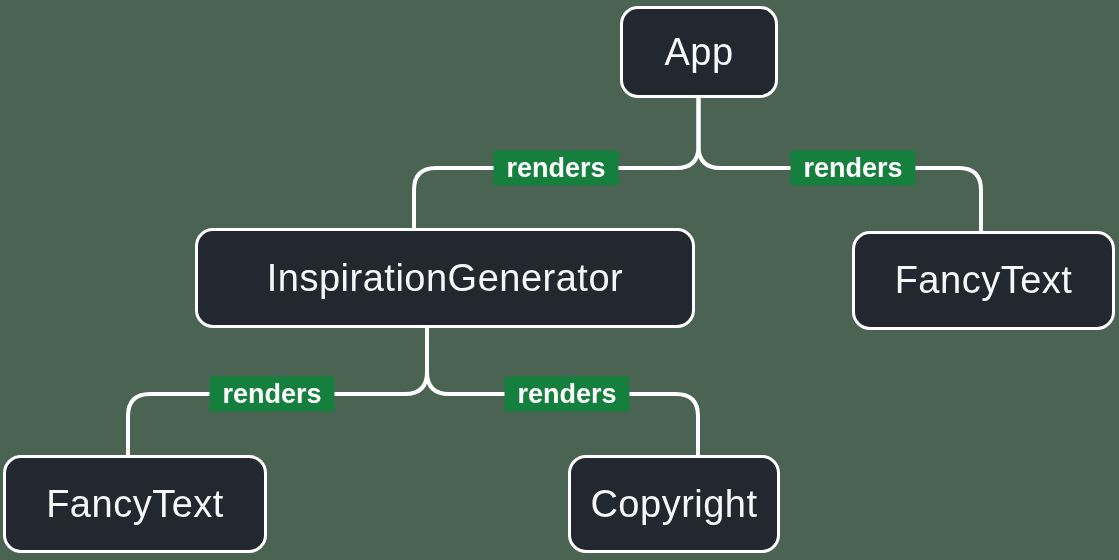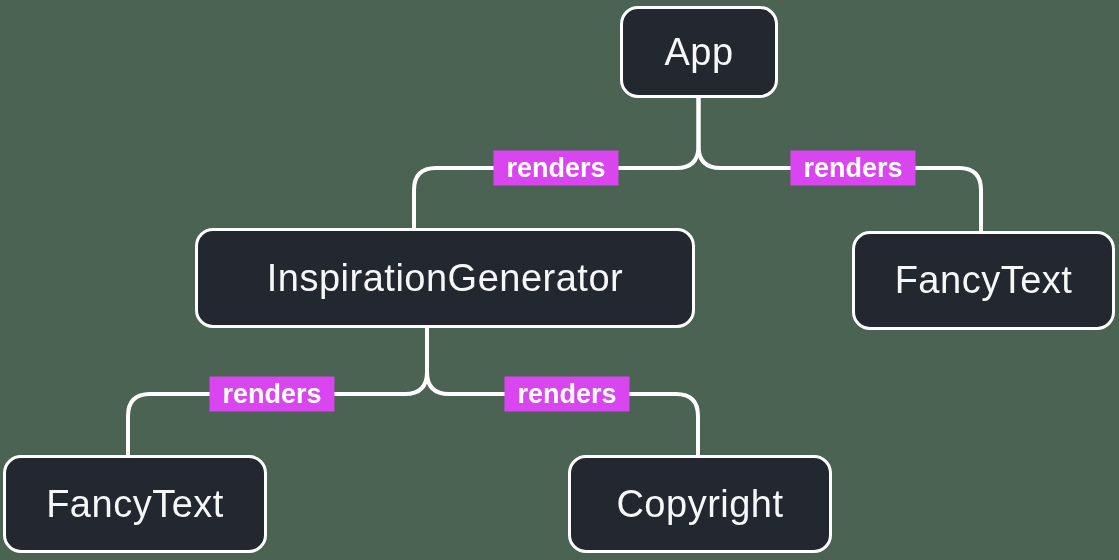--- a/index.html
+++ b/index.html
@@ -34,25 +34,25 @@
     color: #f6f7f9;
     font-size: 38px;
     font-weight: 400;
     letter-spacing: 0.5px;
     white-space: nowrap;
   }
   .node-app        { left: 620px; top: 6px;   width: 158px; height: 92px;  }
   .node-ig         { left: 195px; top: 228px; width: 500px; height: 100px; }
   .node-ft-top     { left: 852px; top: 231px; width: 263px; height: 99px;  }
   .node-ft-bottom  { left: 3px;   top: 455px; width: 264px; height: 98px;  }
-  .node-copyright  { left: 568px; top: 455px; width: 264px; height: 98px;  }
+  .node-copyright  { left: 568px; top: 455px; width: 212px; height: 98px;  }
   .edge-label {
     position: absolute;
     transform: translate(-50%, -50%);
-    background: #d946ef;
+    background: #15803d;
     color: #ffffff;
     font-size: 27px;
     font-weight: 600;
     padding: 2px 13px;
     white-space: nowrap;
   }
   .edge-label-0 { left: 556px; top: 168px; }
   .edge-label-1 { left: 853px; top: 168px; }
   .edge-label-2 { left: 272px; top: 394px; }
   .edge-label-3 { left: 567px; top: 394px; }

